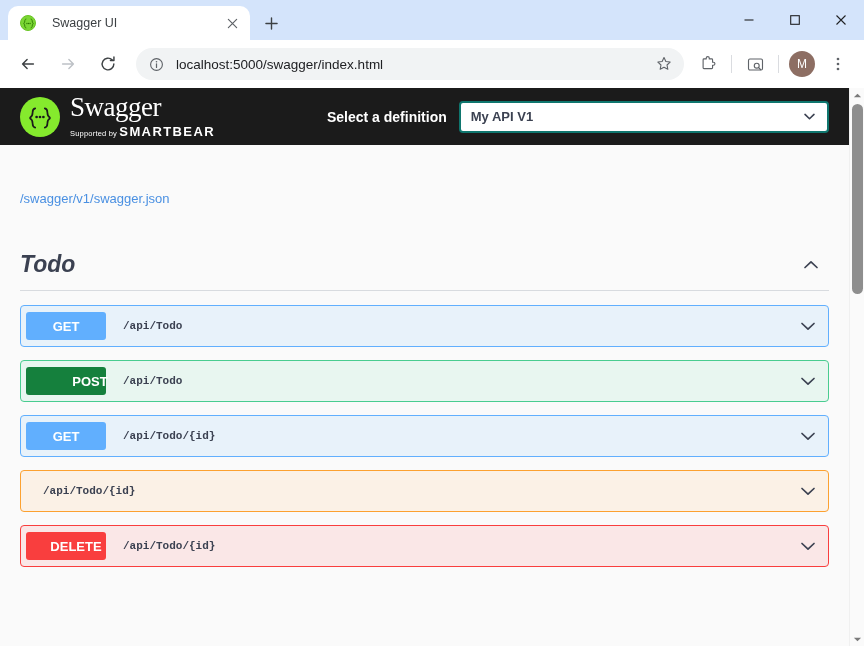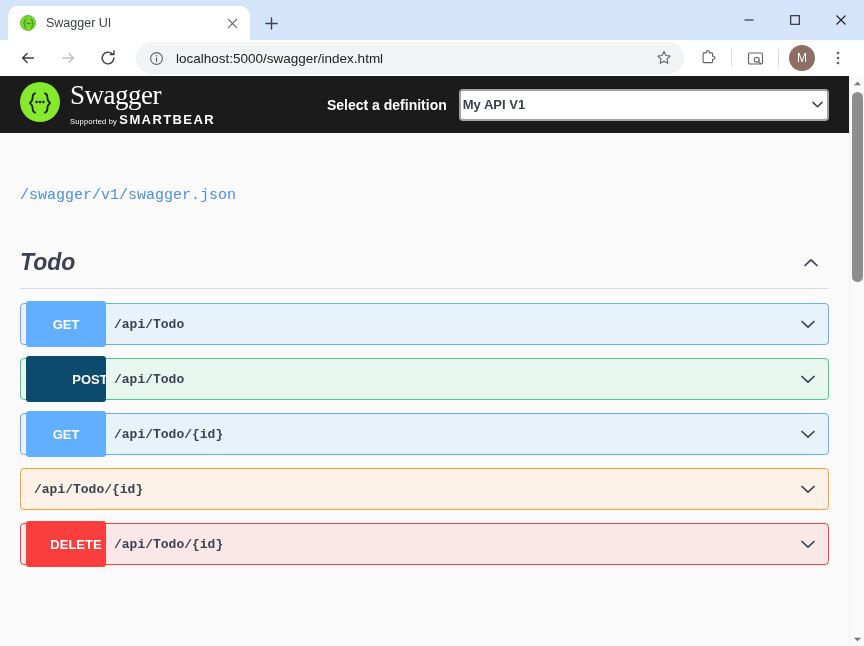--- a/index.html
+++ b/index.html
@@ -17,20 +17,21 @@
     height: 40px; background: #d4e4fb;
     display: flex; align-items: flex-end; position: relative; flex: none;
   }
   .tabstrip { display: flex; align-items: flex-end; height: 40px; padding-left: 8px; }
 
   .tab {
     width: 242px; height: 34px; background: #ffffff;
     border-radius: 10px 10px 0 0;
     display: flex; align-items: center; padding: 0 8px 0 12px;
     position: relative;
+    gap: 6px;
   }
   .tab-favicon {
     width: 16px; height: 16px; border-radius: 50%;
     background: #7bd634; flex: none; margin-right: 10px;
     display: flex; align-items: center; justify-content: center;
     border: 1px solid #68c423;
   }
   .tab-favicon svg { display: block; }
   .tab-title {
     font-size: 12.5px; color: #3c4043; white-space: nowrap;
@@ -50,21 +51,21 @@
   .wincontrols {
     position: absolute; right: 0; top: 0; height: 40px;
     display: flex; align-items: center;
   }
   .wc {
     width: 46px; height: 40px; display: flex;
     align-items: center; justify-content: center; color: #202124;
   }
 
   .toolbar {
-    height: 36px; background: #ffffff; display: flex;
+    height: 48px; background: #ffffff; display: flex;
     align-items: center; padding: 0 8px; flex: none;
   }
   .navbtn {
     width: 32px; height: 32px; margin: 0 4px; flex: none;
     display: flex; align-items: center; justify-content: center;
     color: #3c4043; border-radius: 50%;
   }
   .navbtn.disabled { color: #bdc1c6; }
 
   .omnibox {
@@ -113,43 +114,43 @@
   .sb-thumb {
     position: absolute; left: 2px; width: 11px; top: 16px; height: 190px;
     background: #8e8e8e; border-radius: 6px;
   }
 
   
   .swagger-topbar {
     height: 57px; background: #1b1b1b;
     display: flex; align-items: center; padding: 0 20px;
   }
-  .logo-wrap { display: flex; flex: none; }
+  .logo-wrap { display: flex; align-items: center; flex: none; }
   .logo-circle {
     width: 40px; height: 40px; border-radius: 50%; background: #85ea2d;
     display: flex; align-items: center; justify-content: center; flex: none;
   }
   .logo-text { margin-left: 10px; display: flex; flex-direction: column; }
   .logo-title {
     font-family: "Liberation Serif", serif;
     font-size: 27px; color: #ffffff; line-height: 1; letter-spacing: -0.5px;
   }
   .logo-sub {
     font-size: 7.5px; color: #ffffff; margin-top: 3px; letter-spacing: 0.2px;
   }
   .logo-sub b { letter-spacing: 1.4px; font-size: 13px; }
 
   .def-label {
     font-size: 14px; font-weight: bold; color: #ffffff;
     margin-left: 112px; flex: none;
   }
   .def-select {
     margin-left: 12px; flex: 1; max-width: 412px; height: 32px;
-    background: #ffffff; border: 2px solid #a3a3a3; border-radius: 4px;
-    display: flex; align-items: center; padding: 0 2px;
+    background: #ffffff; border: 2px solid #0f766e; border-radius: 4px;
+    display: flex; align-items: center; padding: 0 10px;
     font-size: 13px; font-weight: bold; color: #3b4151;
   }
   .def-select-value { flex: 1; }
   .def-select-arrow { color: #3b4151; display: flex; align-items: center; }
 
   
   .info { padding: 42px 20px 0 20px; }
   .api-title-row { display: flex; align-items: center; }
   .api-title {
     font-size: 36px; font-weight: bold; color: #3b4151; line-height: 1.1;
@@ -159,57 +160,57 @@
     margin-left: 10px; background: #7d8492; color: #ffffff;
     font-size: 13px; font-weight: bold; border-radius: 57px;
     padding: 3px 12px; line-height: 1.2; align-self: flex-end; margin-bottom: 6px;
   }
   .badge-oas {
     margin-left: 10px; background: #89bf04; color: #ffffff;
     font-size: 13px; font-weight: bold; border-radius: 57px;
     padding: 3px 11px; line-height: 1.2; align-self: flex-end; margin-bottom: 6px;
   }
   .api-link {
-    margin-top: 12px; font-size: 15px; color: #4a90e2;
-    font-family: Liberation Mono, monospace;
+    margin-top: 4px; font-size: 13px; color: #4a90e2;
+    font-family: Liberation Sans, sans-serif;
   }
 
   
   .tag-section { margin-top: 45px; padding: 0 20px; }
   .tag-header {
     display: flex; align-items: center; justify-content: space-between;
     border-bottom: 1px solid #d8dbdf; padding-bottom: 12px; font-style: italic;
   }
   .tag-name { font-size: 23px; font-weight: bold; color: #3b4151; }
   .tag-toggle { color: #3b4151; display: flex; align-items: center; padding-right: 8px; }
 
   
   .oplist { padding: 0 20px; margin-top: 14px; }
   .op {
     display: flex; align-items: center; height: 42px;
     border-radius: 4px; margin-bottom: 13px; padding: 0 10px 0 5px;
     border: 1px solid transparent;
   }
   .op-method {
-    width: 80px; height: 46px; border-radius: 3px; flex: none;
+    width: 80px; height: 28px; border-radius: 3px; flex: none;
     color: #ffffff; font-size: 13px; font-weight: bold;
     display: flex; align-items: center; justify-content: center;
     font-family: "Liberation Sans", sans-serif;
   }
   .op-path {
-    margin-left: 8px; flex: 1;
+    margin-left: 17px; flex: 1;
     font-family: "Liberation Mono", monospace;
-    font-size: 13px; font-weight: bold; color: #3b4151;
+    font-size: 11px; font-weight: bold; color: #3b4151;
   }
   .op-arrow { color: #3b4151; flex: none; display: flex; align-items: center; }
 
   .op.get    { background: #e8f2fa; border-color: #61affe; }
   .op.get    .op-method { background: #61affe; }
   .op.post   { background: #e8f6f0; border-color: #49cc90; }
-  .op.post   .op-method { background: #0c4a6e; padding-left: 48px; }
+  .op.post   .op-method { background: #15803d; padding-left: 48px; }
   .op.put    { background: #fbf1e6; border-color: #fca130; }
   .op.put    .op-method { background: #fca130; }
   .op.delete { background: #fae7e7; border-color: #f93e3e; }
   .op.delete .op-method { background: #f93e3e; padding-left: 20px; }
 </style>
 </head>
 <body>
 
 <div class="browser">
 

